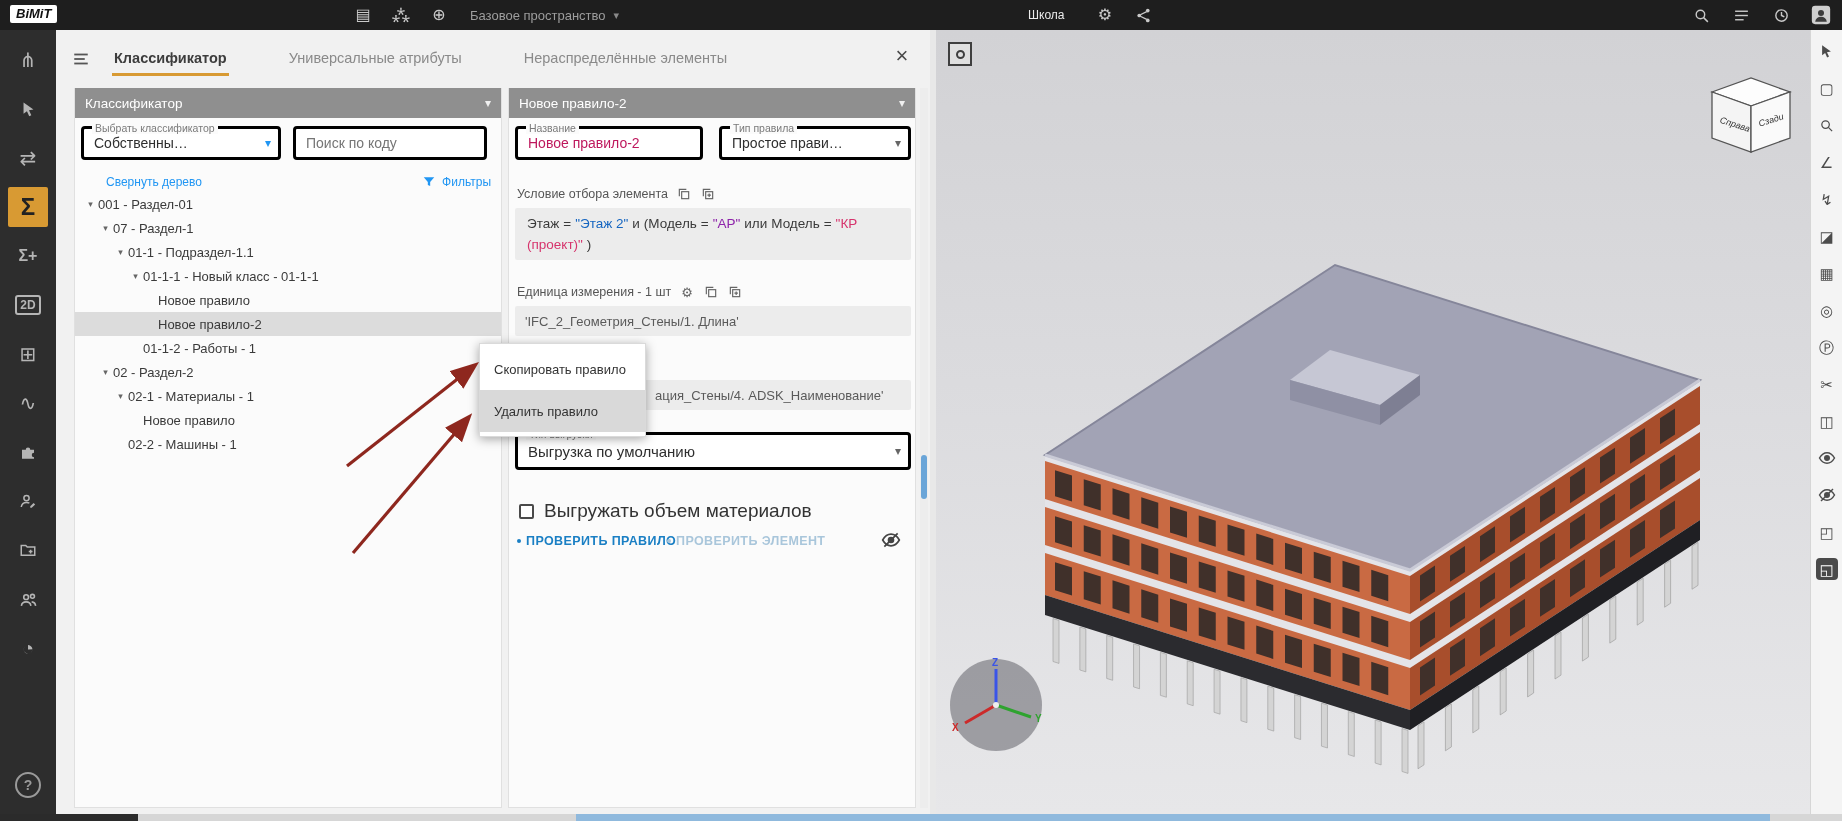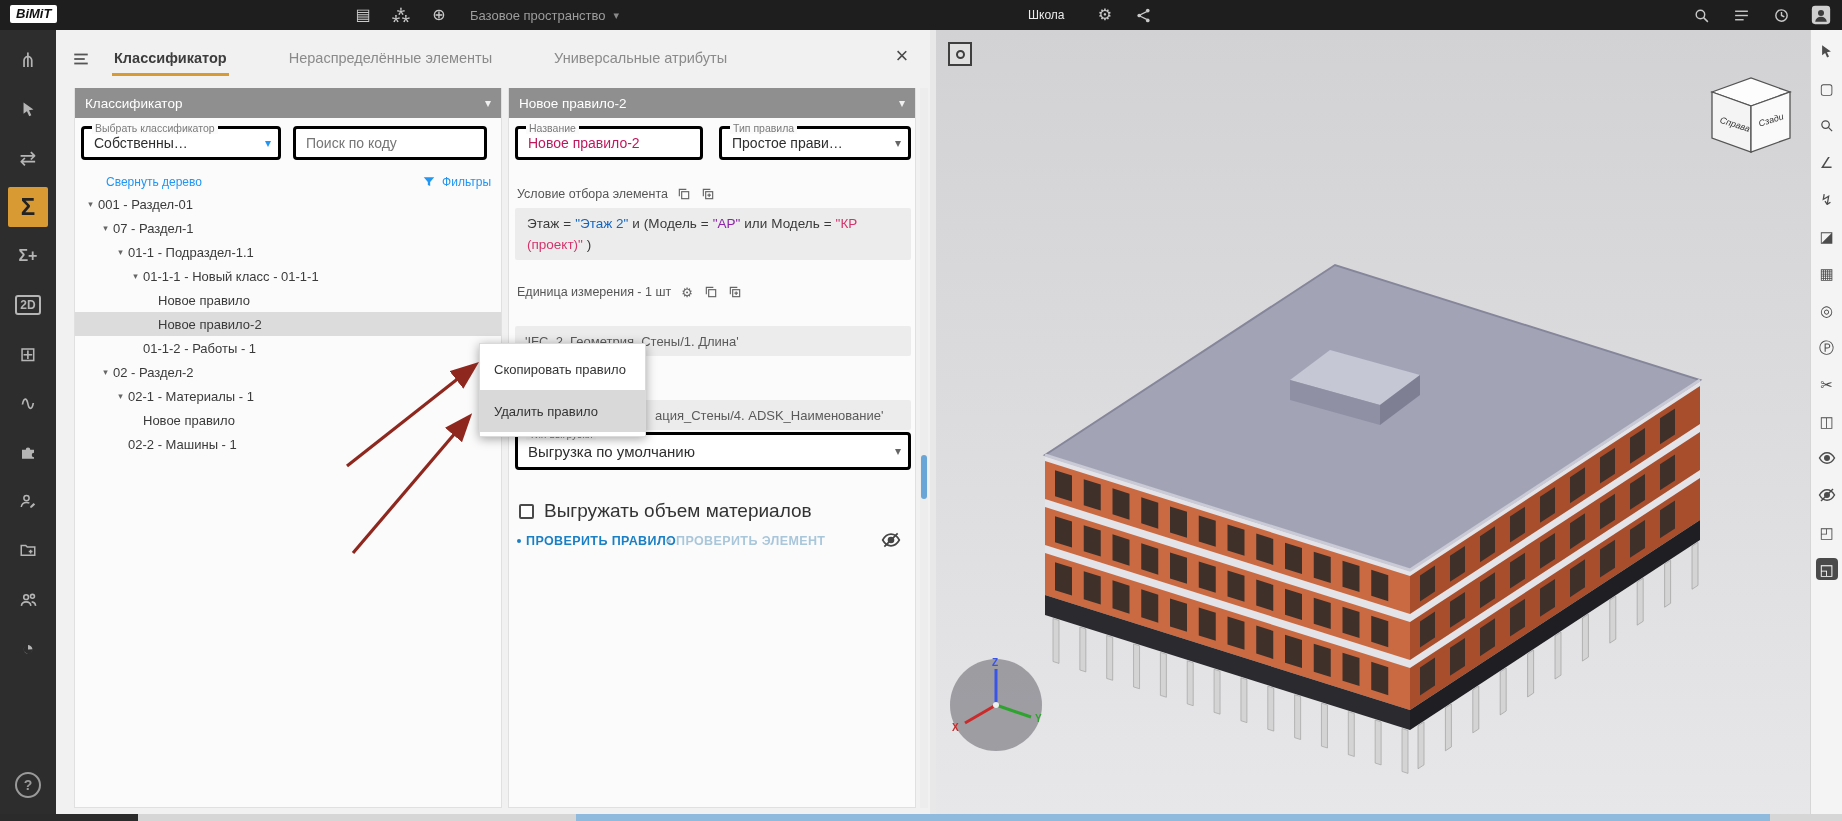--- a/index.html
+++ b/index.html
@@ -70,21 +70,21 @@
   .trow.selected{background:#dcdcdc;}
   .texp{width:15px;font-size:9px;color:#666;text-align:center;flex:none;}
 
   .lblrow{position:absolute;display:flex;align-items:center;gap:8px;font-size:12.5px;color:#555;white-space:nowrap;}
   .lblrow .icon{width:16px;height:16px;font-size:13px;color:#666;}
   .condbox{position:absolute;background:#ececec;border-radius:2px;padding:5px 12px;font-size:13.5px;line-height:21px;color:#333;}
   .condbox span{margin-right:4px;}
   .tk-blue{color:#1565c0;}.tk-purple{color:#8e24aa;}.tk-pink{color:#d6336c;}
   .tk-field,.tk-kw,.tk-op{color:#3a3a3a;}
   .vbox{position:absolute;background:#ececec;border-radius:2px;display:flex;align-items:center;
-        padding:10px 10px;font-size:13px;color:#5a5a5a;white-space:nowrap;overflow:hidden;margin-top:20px;}
+        padding:10px 10px;font-size:13px;color:#5a5a5a;white-space:nowrap;overflow:hidden;}
   .cbrow{position:absolute;display:flex;align-items:center;gap:10px;font-size:19px;color:#333;}
   .cb{width:15px;height:15px;border:2px solid #4a4a4a;border-radius:2px;background:#fff;cursor:pointer;flex:none;}
   .txtbtn{position:absolute;display:flex;align-items:center;gap:5px;font-size:12.5px;font-weight:bold;
           letter-spacing:.4px;cursor:pointer;white-space:nowrap;}
   .txtbtn .dot{width:4px;height:4px;border-radius:50%;background:currentColor;flex:none;}
   .btn-primary{color:#1a7fc4;}
   .btn-disabled{color:#a9c6db;}
   .eyeoff-btn{position:absolute;color:#444;width:24px;height:24px;}
 
   
@@ -247,22 +247,22 @@
   <section class="cls-window" data-name="classifier-window">
     <span class="icon burger" data-name="panel-menu-icon">
         <svg viewBox="0 0 24 24" width="18" height="18" stroke="currentColor" stroke-width="2.4">
           <line x1="3" y1="6" x2="21" y2="6"></line>
           <line x1="3" y1="12" x2="17" y2="12"></line>
           <line x1="3" y1="18" x2="21" y2="18"></line>
         </svg>
       </span>
     <div class="tabs" id="tabs" data-name="tab-bar">
         <div class="tab active" data-name="tab-active">Классификатор</div>
+        <div class="tab" data-name="tab-item">Универсальные атрибуты</div>
         <div class="tab" data-name="tab-item">Нераспределённые элементы</div>
-        <div class="tab" data-name="tab-item">Универсальные атрибуты</div>
       </div>
     <span class="close-x" data-name="close-icon">×</span>
 
     <div class="panel panel-left" data-name="classifier-panel">
       <div class="panel-hd" data-name="classifier-panel-header">
         <span data-name="classifier-panel-title">Классификатор</span>
         <span class="hd-caret" data-name="chevron-down-icon">▾</span>
       </div>
       <div class="ofield" style="left:6px;top:38px;width:200px;height:34px;" data-name="classifier-select">
         <span class="flabel" data-name="classifier-select-label">Выбрать классификатор</span>

